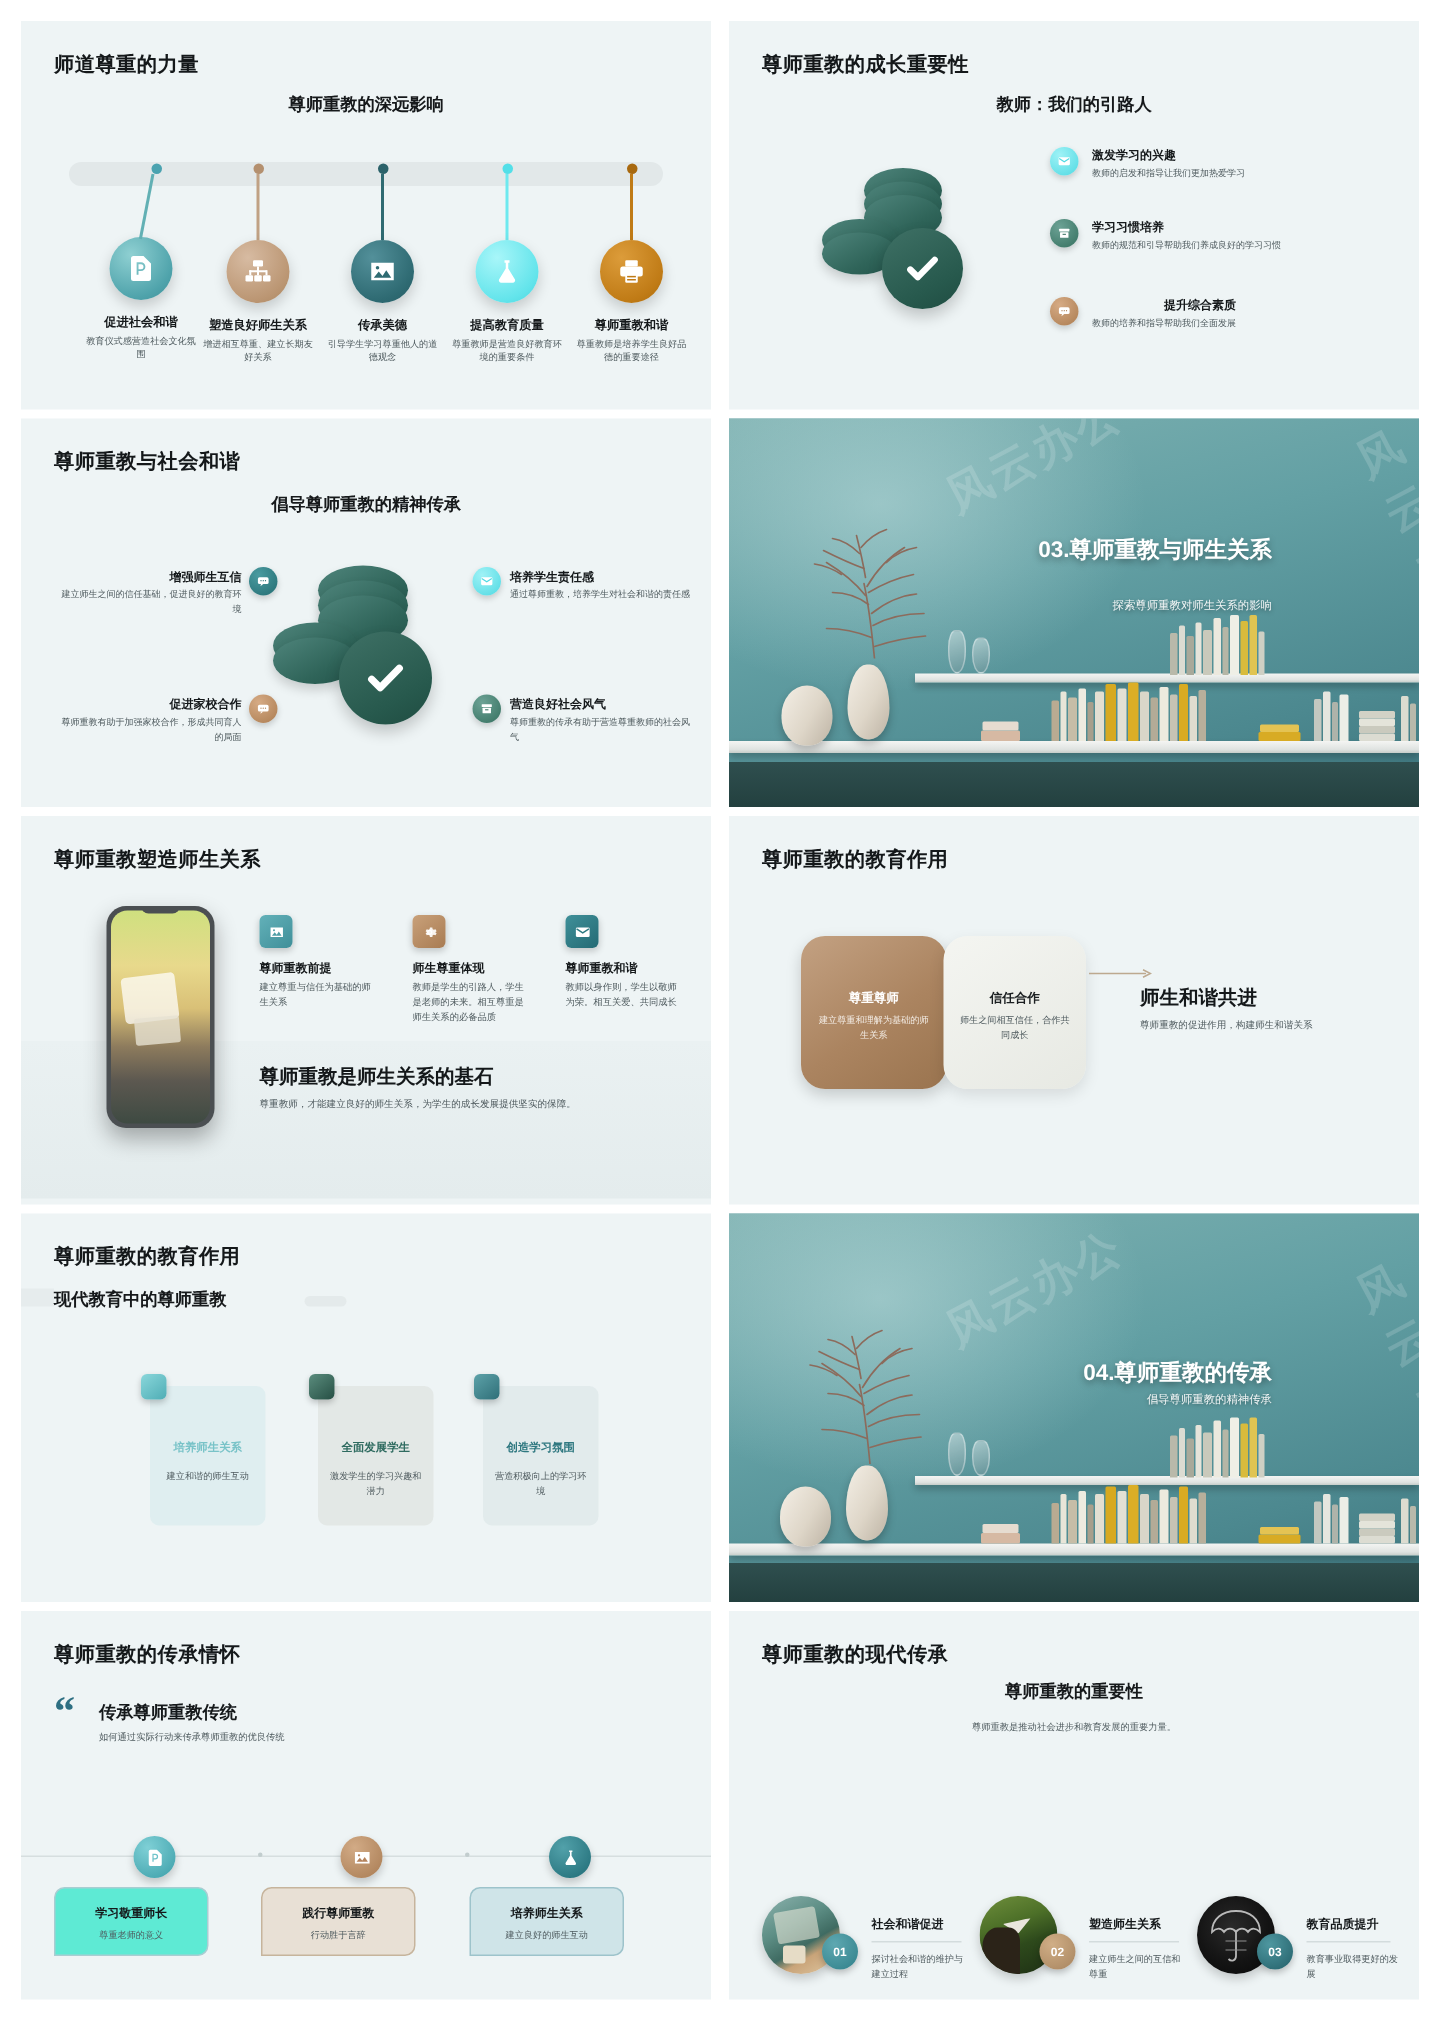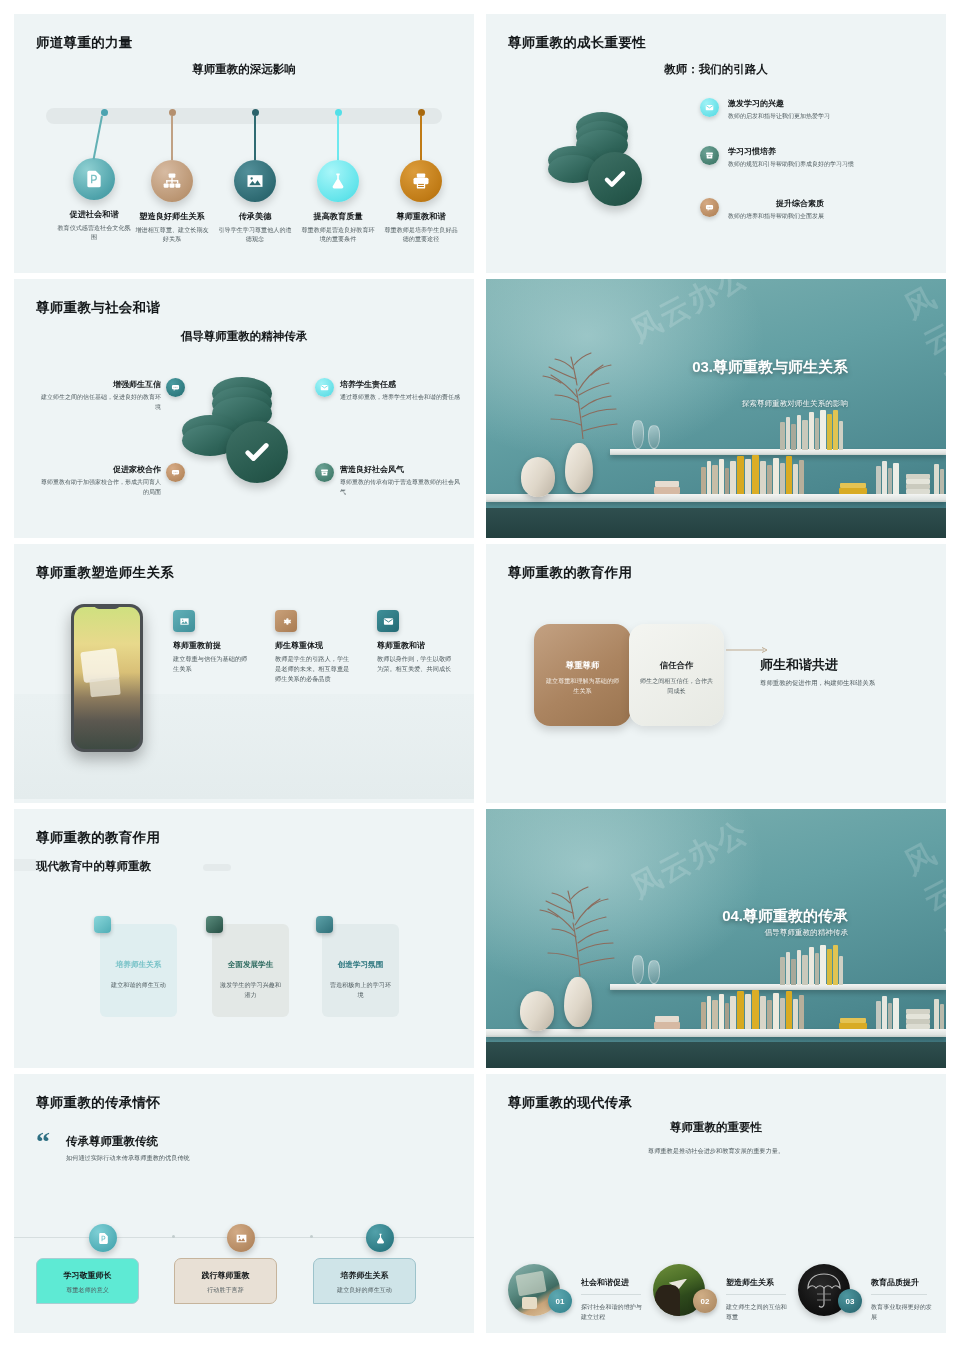--- a/index.html
+++ b/index.html
@@ -570,20 +570,24 @@
       <div class="sq-ic" style="background:linear-gradient(140deg,#3f9099,#246a74);">
         <svg viewBox="0 0 24 24">
             <rect x="2" y="5" width="20" height="14" rx="2"></rect>
             <path d="M3 7l9 6 9-6" stroke="#2d7a82" stroke-width="2" fill="none"></path>
           </svg>
       </div>
       <div class="p-h">尊师重教和谐</div>
       <div class="p-d">教师以身作则，学生以敬师为荣。相互关爱、共同成长</div>
     </div>
 
+    <div style="position:absolute;left:159px;top:165px;width:290px;">
+      <div class="big-h">尊师重教是师生关系的基石</div>
+      <div class="big-d">尊重教师，才能建立良好的师生关系，为学生的成长发展提供坚实的保障。</div>
+    </div>
   </div>
 
   <div class="slide">
     <div class="s-title">尊师重教的教育作用</div>
 
     <div class="panel-a">
       <div class="pa-h">尊重尊师</div>
       <div class="pa-d">建立尊重和理解为基础的师生关系</div>
     </div>
     <div class="panel-b">

